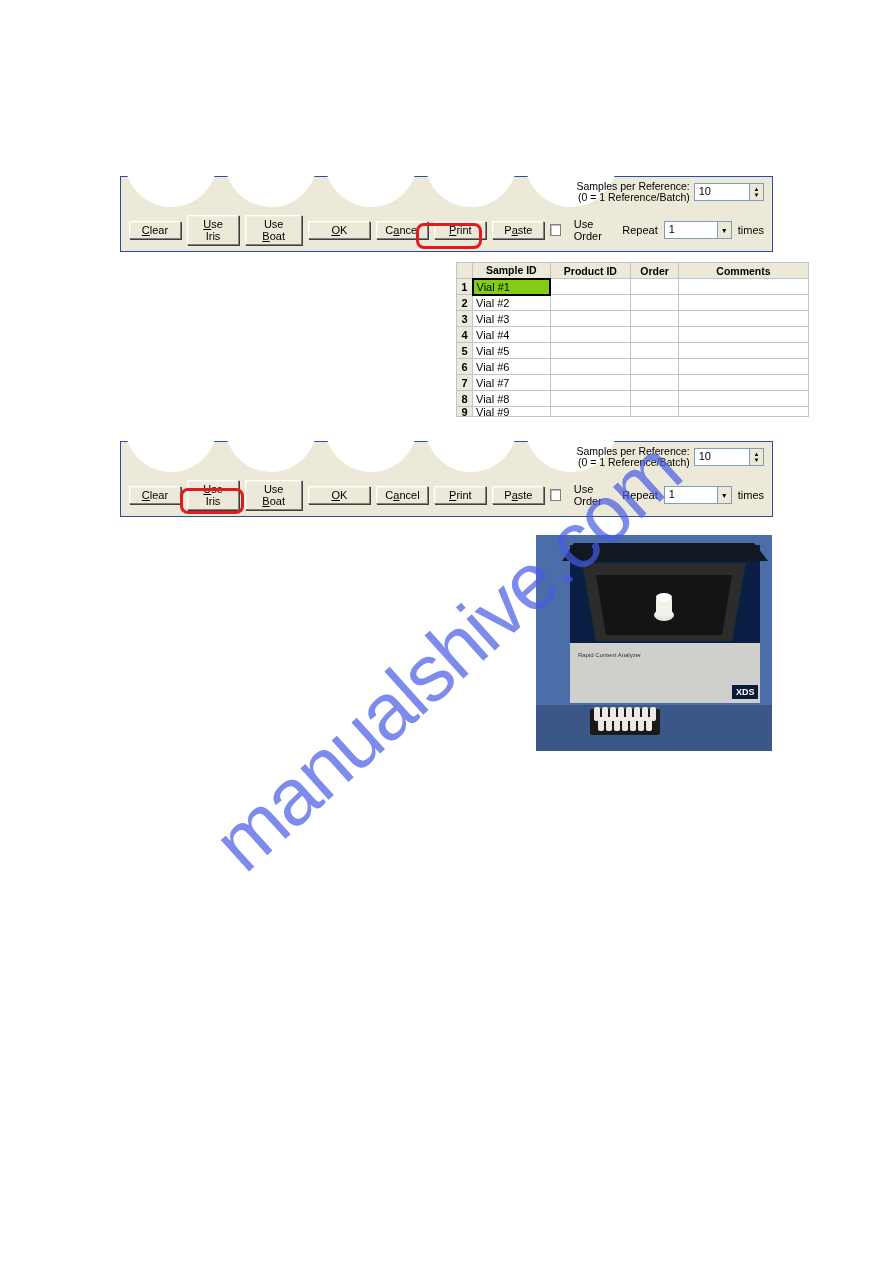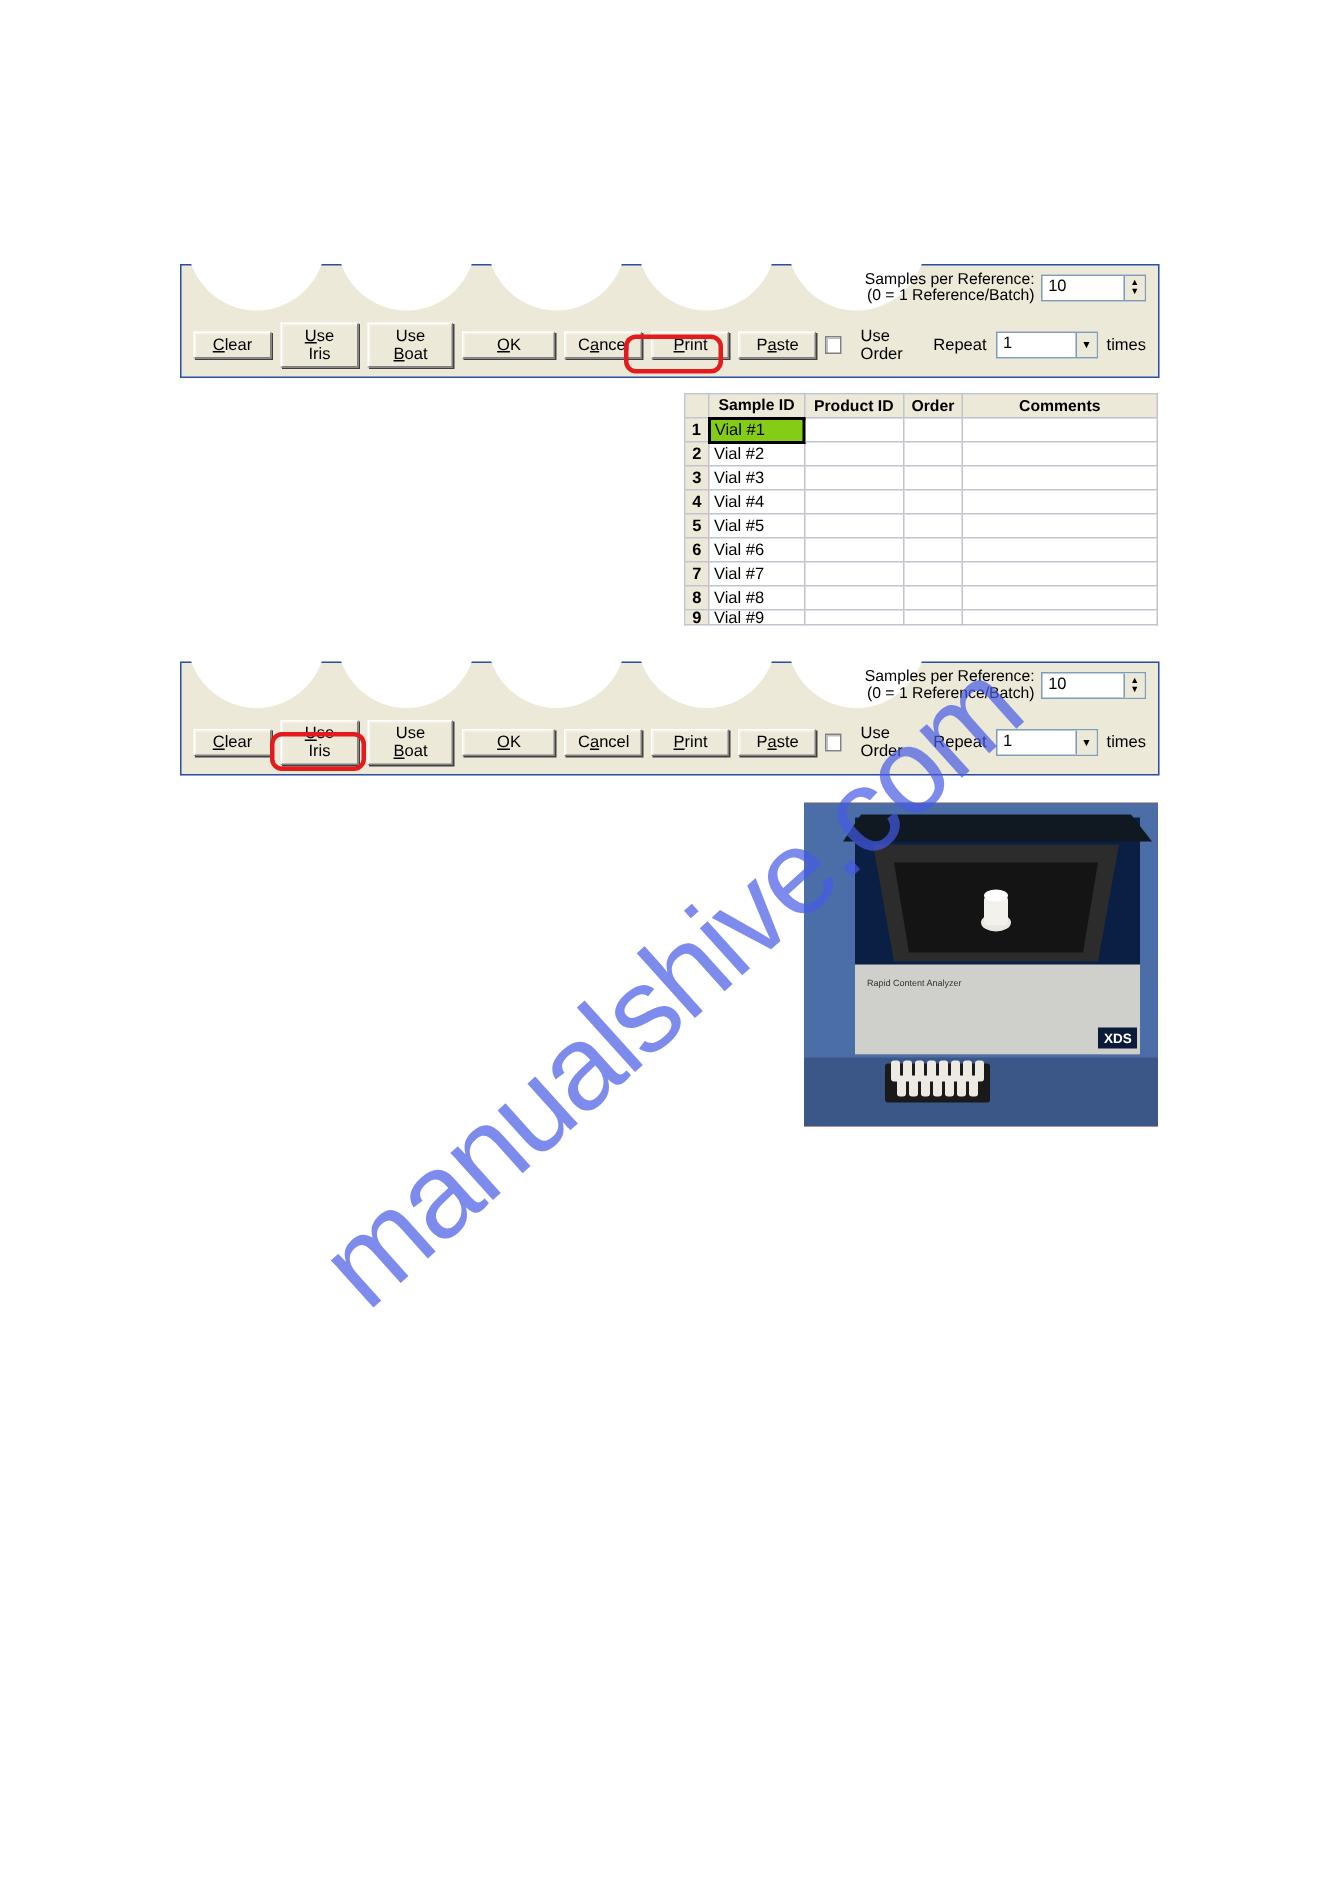--- a/index.html
+++ b/index.html
@@ -139,21 +139,21 @@
     position: absolute;
     border: 3px solid #e31b1c;
     border-radius: 8px;
     pointer-events: none;
   }
   .u { text-decoration: underline; }
 
   
   .table-snippet {
     margin: 10px 0 10px 336px;
-    width: 316px;
+    width: 353px;
     border: 1px solid #9ea1a6;
     font-family: Arial, sans-serif;
     font-size: 11px;
     border-collapse: collapse;
     background: #fff;
   }
   .table-snippet th, .table-snippet td {
     border: 1px solid #c0c4cc;
     padding: 1px 3px;
     text-align: left;

